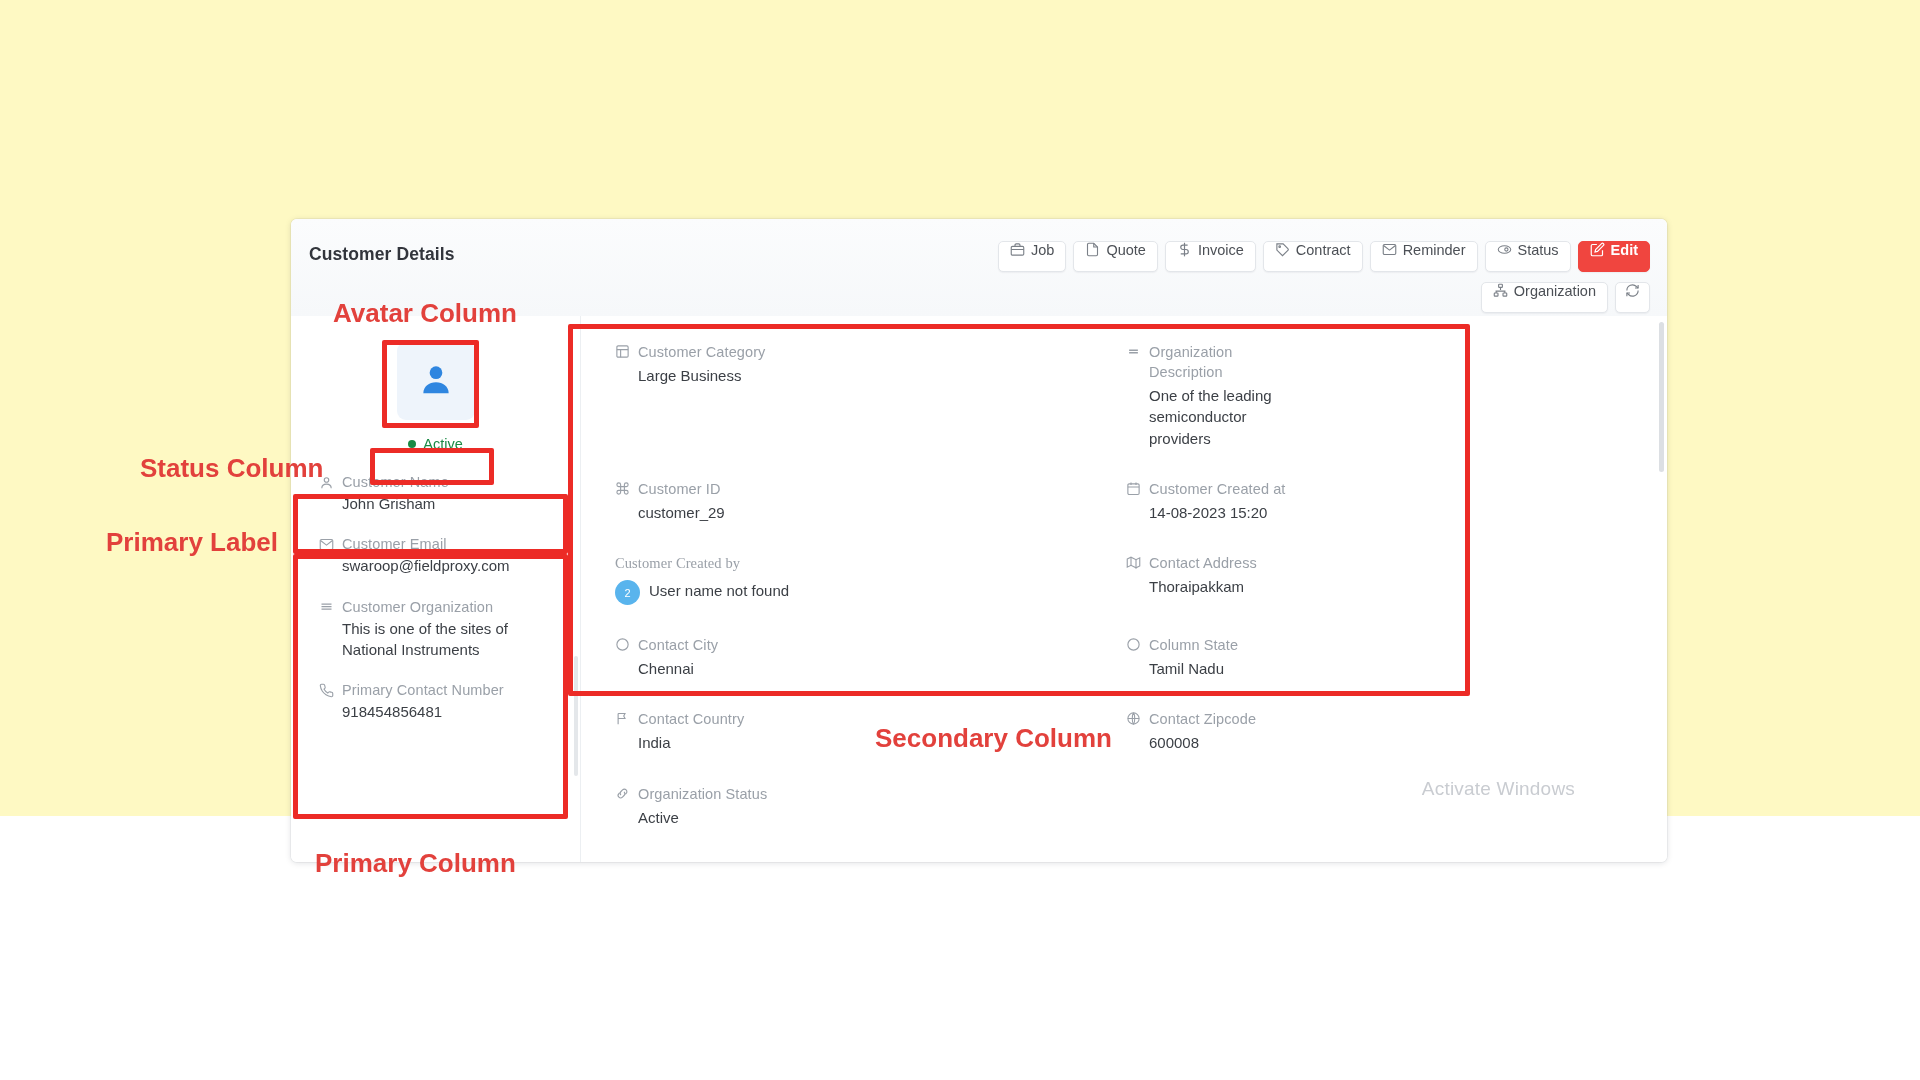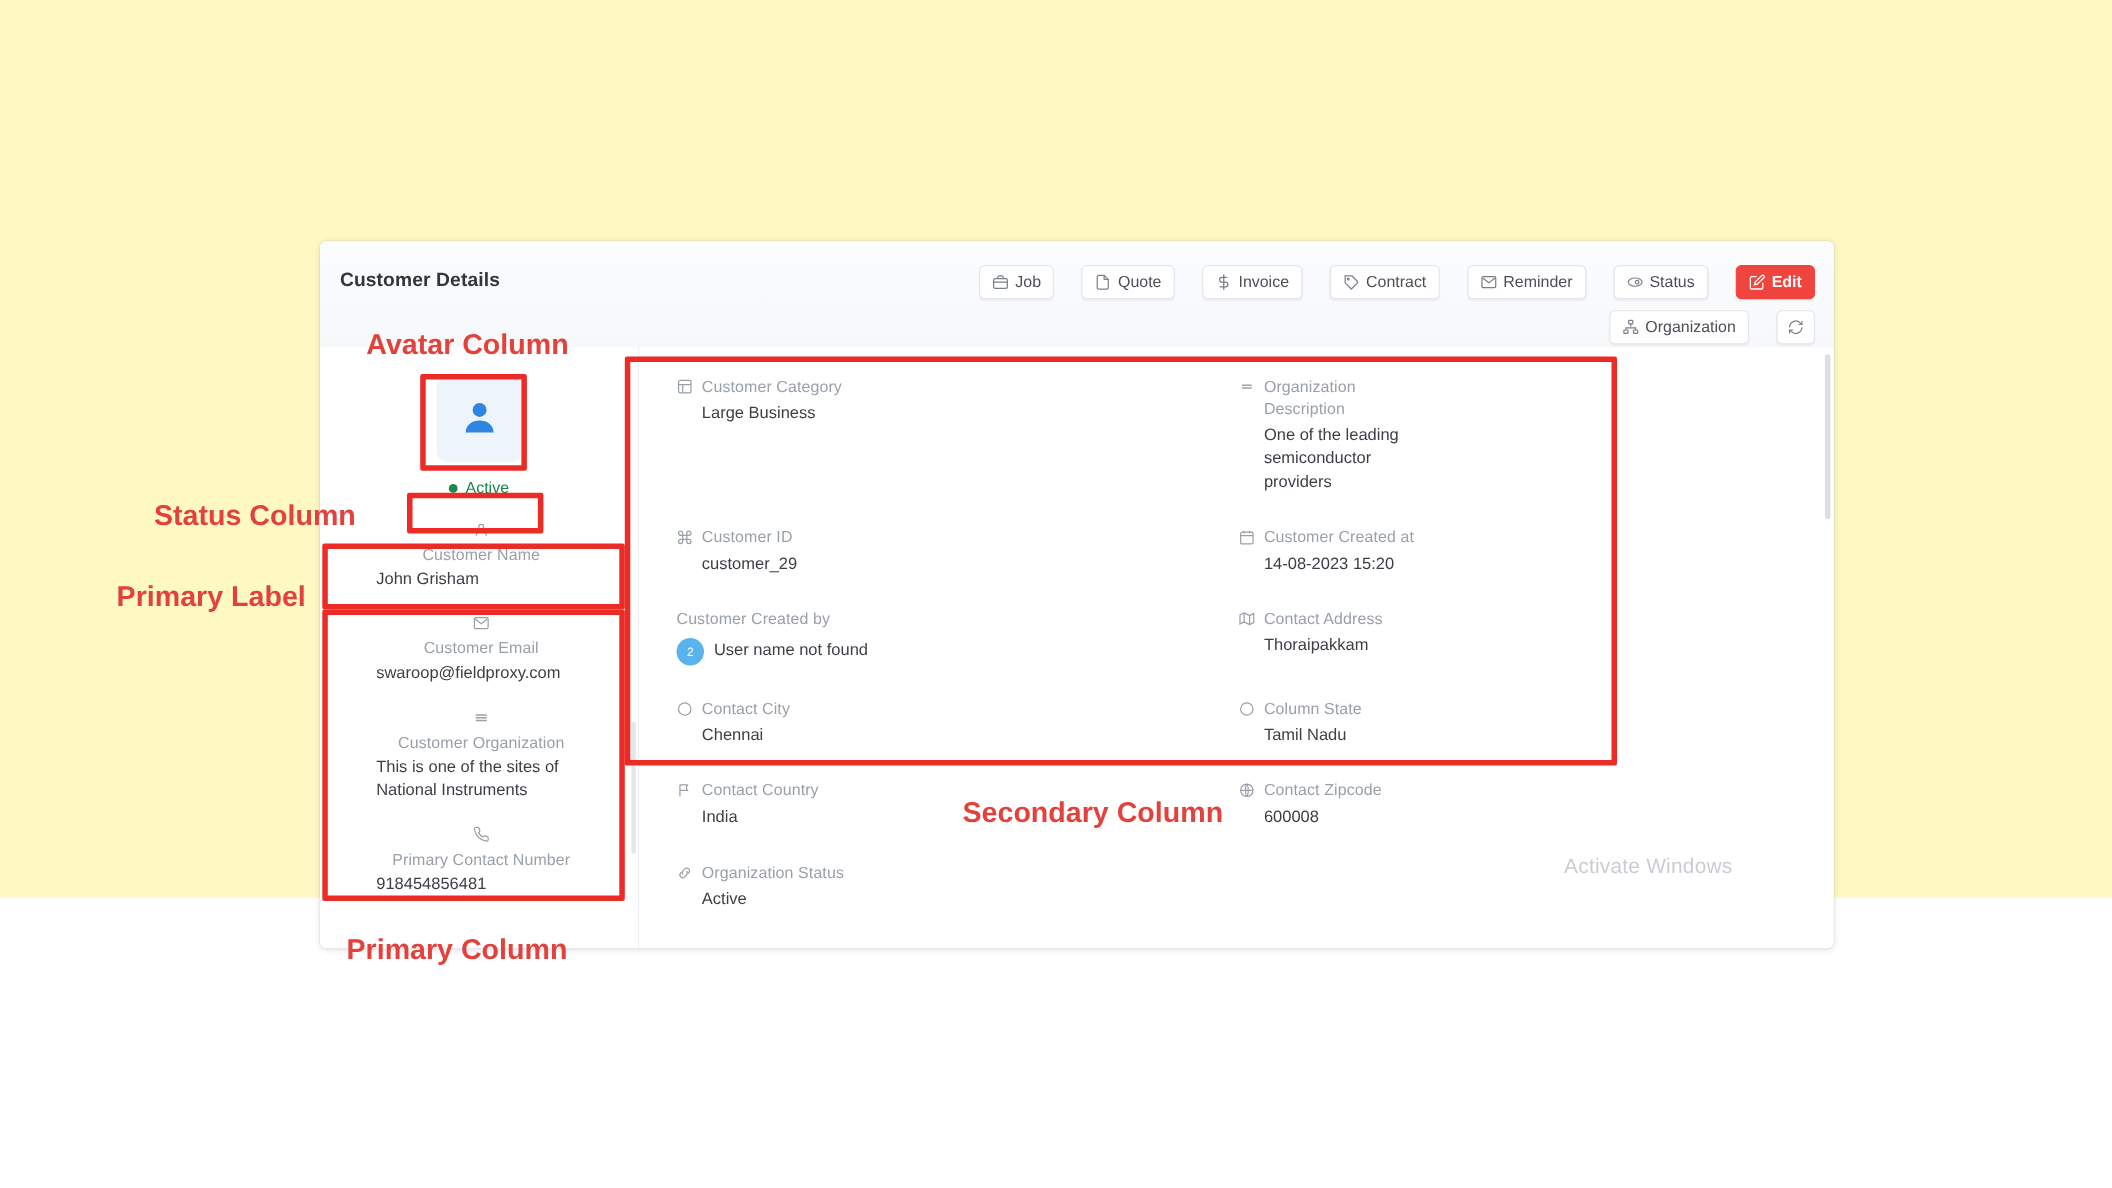--- a/index.html
+++ b/index.html
@@ -35,30 +35,29 @@
   }
 
   
   .toolbar-row {
     position: absolute; display: flex; align-items: center; gap: 7px;
   }
   .toolbar-row.row1 { right: 17px; top: 22px; }
   .toolbar-row.row2 { right: 17px; top: 63px; }
 
   .tbtn {
-    display: inline-flex; align-items: center; gap: 6px;
+    display: inline-flex; align-items: flex-start; gap: 6px;
     height: 31px; padding: 0 11px;
     background: #ffffff;
     border: 1px solid #e3e6ea;
     border-radius: 5px;
     font-size: 14.5px; color: #4c5056;
     white-space: nowrap;
     box-shadow: 0 1px 1.5px rgba(16,24,40,.05);
     cursor: pointer;
-    margin-left: 18px;
   }
   .tbtn .ic { width: 15px; height: 15px; display: inline-flex; align-items: center; justify-content: center; color: #7b8088; flex: 0 0 auto; }
   .tbtn .ic svg { width: 15px; height: 15px; display: block; }
   .tbtn.danger {
     background: #f0453f; border-color: #f0453f; color: #ffffff;
     font-weight: 600;
   }
   .tbtn.danger .ic { color: #fff; }
   .tbtn.icon-only { padding: 0 9px; }
 
@@ -83,40 +82,40 @@
   }
   .avatar svg { width: 38px; height: 38px; color: #2f86e0; }
 
   .status-wrap { display: flex; justify-content: center; margin-top: 16px; }
   .status-chip { display: inline-flex; align-items: center; gap: 7px; font-size: 14.5px; color: #1a8a45; font-weight: 500; }
   .status-dot { width: 8px; height: 8px; border-radius: 50%; background: #1a8a45; display: inline-block; }
 
   
   .primary-list { margin-top: 22px; padding: 0 24px 0 28px; }
   .pfield { margin-bottom: 22px; }
-  .pfield-head { display: flex; align-items: center; gap: 8px; flex-direction: column; }
+  .pfield-head { display: flex; align-items: center; gap: 8px; }
   .pfield-head .ic { width: 15px; height: 15px; color: #9aa0a8; display: inline-flex; align-items: center; justify-content: center; flex: 0 0 auto; }
   .pfield-head .ic svg { width: 15px; height: 15px; display: block; }
   .flabel { font-size: 14.5px; color: #9aa0a8; letter-spacing: .1px; }
   .fvalue { font-size: 15px; color: #3b3f45; margin-top: 3px; margin-left: 23px; line-height: 1.42; word-break: break-word; }
 
   
   .sec-grid {
     display: grid;
     grid-template-columns: repeat(2, 1fr);
     row-gap: 4px;
     padding: 0 30px 0 34px;
   }
   .sfield { padding: 0 14px 26px 0; }
   .sfield-head { display: flex; align-items: flex-start; gap: 8px; }
   .sfield-head .ic { width: 15px; height: 15px; color: #9aa0a8; margin-top: 2px; display: inline-flex; align-items: center; justify-content: center; flex: 0 0 auto; }
   .sfield-head .ic svg { width: 15px; height: 15px; display: block; }
   .sfield .flabel { line-height: 1.38; }
   .sfield .fvalue { margin-left: 23px; }
-  .sfield.no-icon .sfield-head { padding-left: 0; }
+  .sfield.no-icon .sfield-head { padding-left: 0; font-family: Liberation Serif, serif; }
   .sfield.no-icon .flabel { margin-left: 0; }
   .sfield.no-icon .fvalue { margin-left: 0; }
 
   .user-chip { display: flex; align-items: flex-start; gap: 9px; margin-top: 7px; }
   .user-badge {
     width: 25px; height: 25px; border-radius: 50%;
     background: #59b4ed; color: #fff;
     font-size: 11px; display: inline-flex; align-items: center; justify-content: center;
     flex: 0 0 auto;
   }

